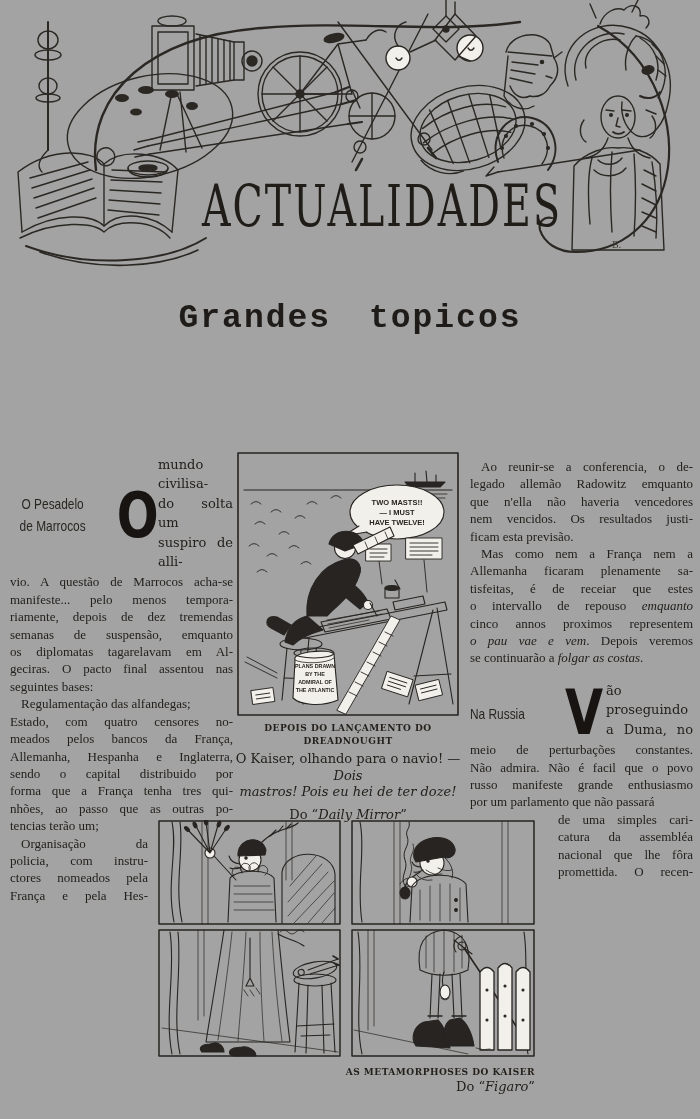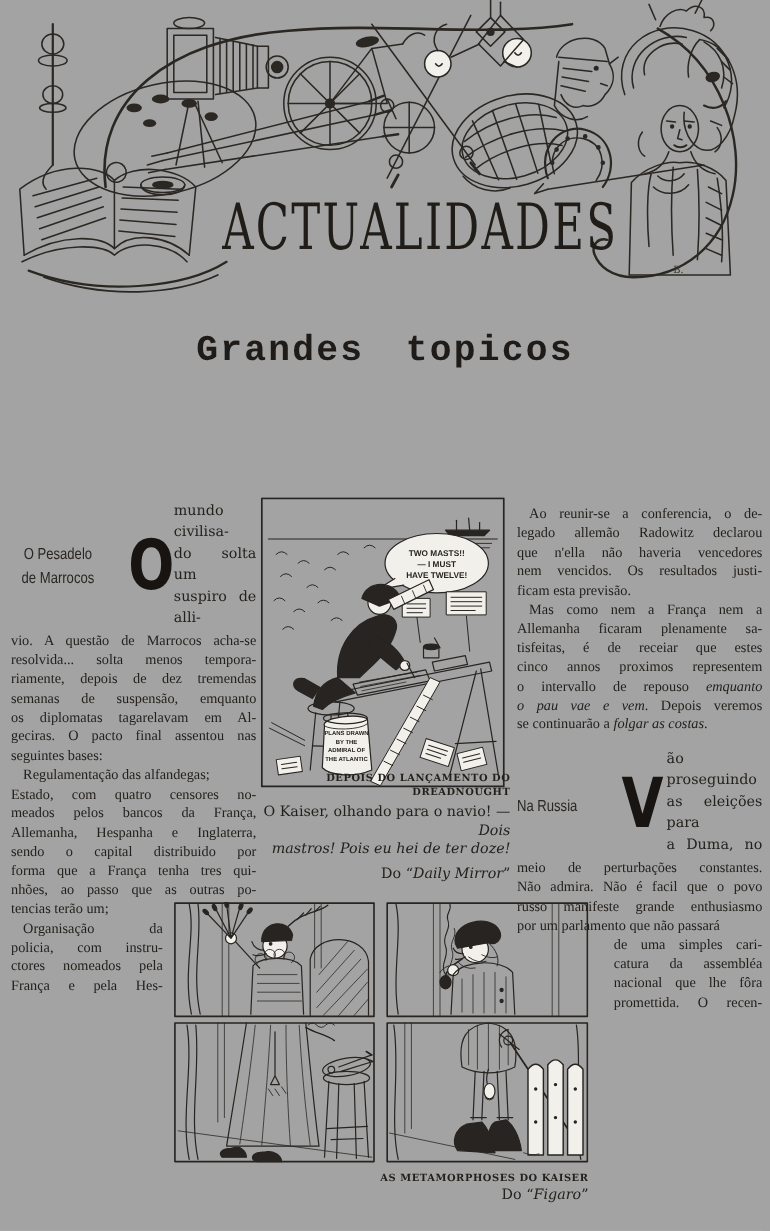--- a/index.html
+++ b/index.html
@@ -36,21 +36,21 @@
   .dropcap{
     flex:0 0 44px;width:44px;height:58px;
     font-family:"DejaVu Sans", sans-serif;font-weight:bold;font-size:56px;
     line-height:56px;color:#171411;transform:scale(.88,1.12);transform-origin:center top;
     text-align:center;
   }
   .intro{flex:1 1 auto;}
   .intro .ln{line-height:19.4px;}
   .gap14{height:14px;}
   .cartoon1{position:absolute;left:237px;top:452px;}
-  .caption1{position:absolute;left:232px;top:702px;width:232px;text-align:right;}
+  .caption1{position:absolute;left:232px;top:722px;width:232px;text-align:center;}
   .cartoon2{position:absolute;left:158px;top:820px;}
   .caption2{position:absolute;left:158px;top:1066px;width:377px;text-align:right;}
   .cap-title{
     font-family:"DejaVu Serif", serif;font-weight:bold;font-size:9px;
     letter-spacing:.5px;color:#231f1b;line-height:13px;
   }
   .cap-line{font-size:13px;line-height:16.5px;}
   .credit{font-size:13.5px;line-height:16px;margin-top:6px;}
   .caption1 .cap-lines{margin-top:3px;}
 </style>
@@ -242,21 +242,21 @@
       <div class="dropcap">O</div>
       <div class="intro">
           <div class="ln jl">mundo civilisa-</div>
           <div class="ln jl">do solta um</div>
           <div class="ln jl">suspiro de alli-</div>
         </div>
     </div>
     <div>
         <div class="para">
           <div class="ln jl">vio. A questão de Marrocos acha-se</div>
-          <div class="ln jl">resolvida... solta menos tempora-</div>
+          <div class="ln jl">manifeste... pelo menos tempora-</div>
           <div class="ln jl">riamente, depois de dez tremendas</div>
           <div class="ln jl">semanas de suspensão, emquanto</div>
           <div class="ln jl">os diplomatas tagarelavam em Al-</div>
           <div class="ln jl">geciras. O pacto final assentou nas</div>
           <div class="ln">seguintes bases:</div>
         </div>
         <div class="para">
           <div class="ln ind">Regulamentação das alfandegas;</div>
         </div>
         <div class="para">
@@ -509,44 +509,43 @@
     <div class="cap-title">AS METAMORPHOSES DO KAISER</div>
     <div>
         <div class="cap-line">Do “<i>Figaro</i>”</div>
       </div>
   </div>
 
   <div class="col col-right">
     <div>
         <div class="para">
           <div class="ln jl ind">Ao reunir-se a conferencia, o de-</div>
-          <div class="ln jl">legado allemão Radowitz declarou</div>
+          <div class="ln jl">legado allemão Radowitz emquanto</div>
           <div class="ln jl">que n'ella não haveria vencedores</div>
           <div class="ln jl">nem vencidos. Os resultados justi-</div>
           <div class="ln">ficam esta previsão.</div>
         </div>
         <div class="para">
           <div class="ln jl ind">Mas como nem a França nem a</div>
           <div class="ln jl">Allemanha ficaram plenamente sa-</div>
           <div class="ln jl">tisfeitas, é de receiar que estes</div>
+          <div class="ln jl">o intervallo de repouso <i>emquanto</i></div>
           <div class="ln jl">cinco annos proximos representem</div>
-          <div class="ln jl">o intervallo de repouso <i>emquanto</i></div>
           <div class="ln jl"><i>o pau vae e vem</i>. Depois veremos</div>
           <div class="ln">se continuarão a <i>folgar as costas</i>.</div>
         </div>
       </div>
     <div class="gap14"></div>
     <div class="head-row">
       <div class="sidehead sh-right">
           <div class="ln">Na Russia</div>
         </div>
       <div class="dropcap">V</div>
       <div class="intro">
           <div class="ln jl">ão proseguindo</div>
-          <div class="ln jl">as eleições para</div>
           <div class="ln jl">a Duma, no</div>
         </div>
     </div>
     <div>
         <div class="para">
           <div class="ln jl">meio de perturbações constantes.</div>
           <div class="ln jl">Não admira. Não é facil que o povo</div>
           <div class="ln jl">russo manifeste grande enthusiasmo</div>
           <div class="ln">por um parlamento que não passará</div>
         </div>

